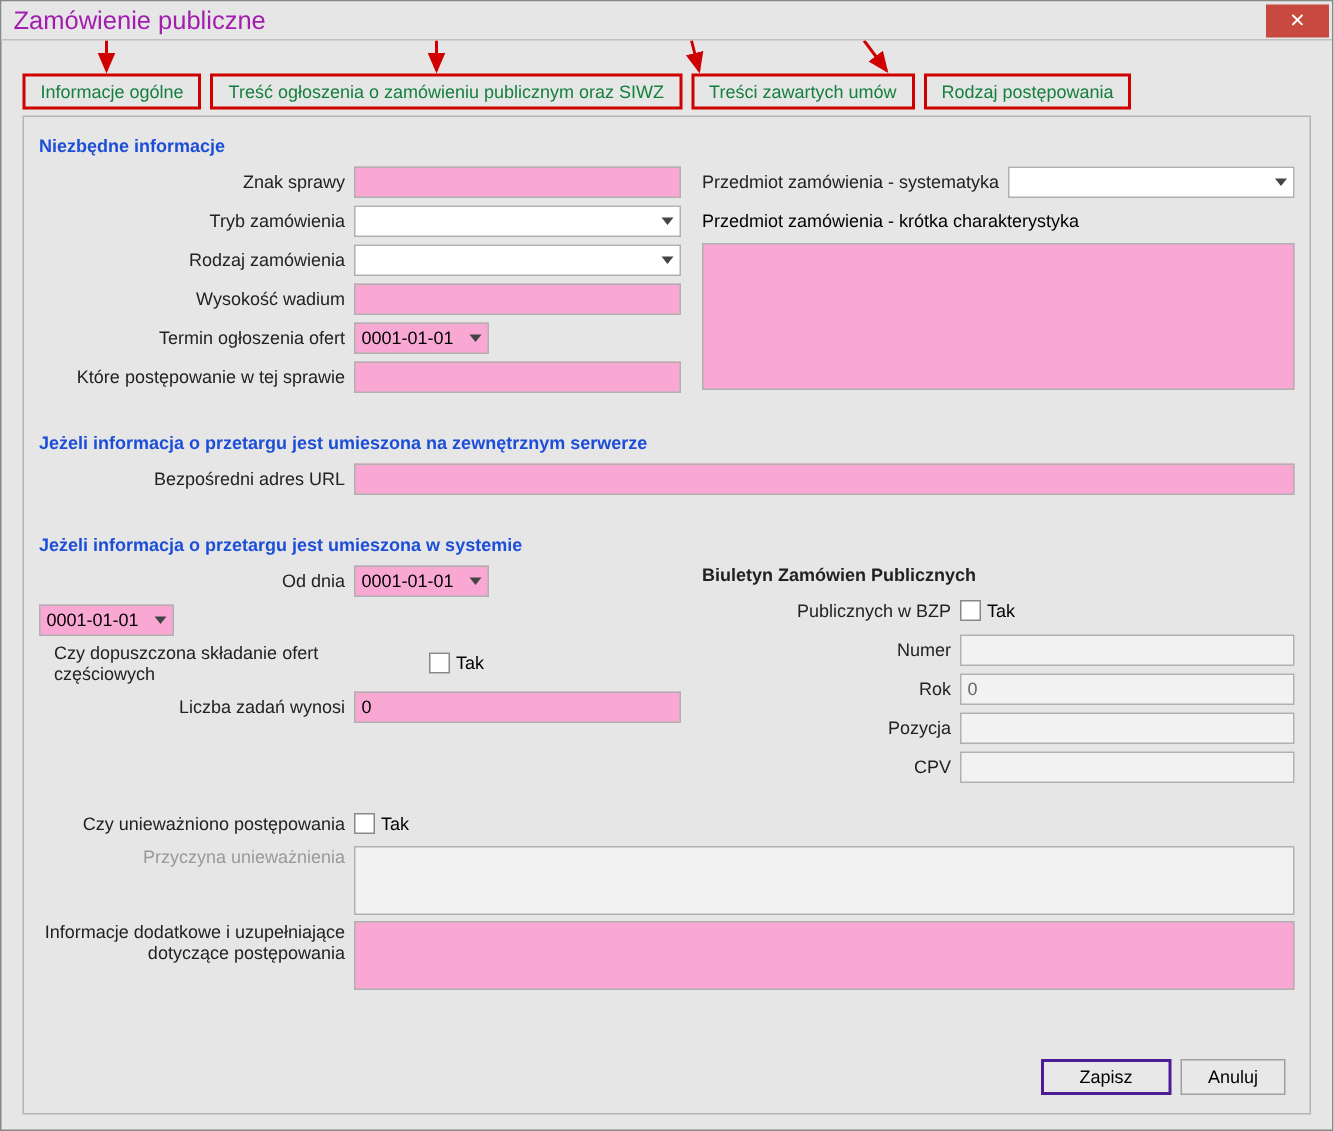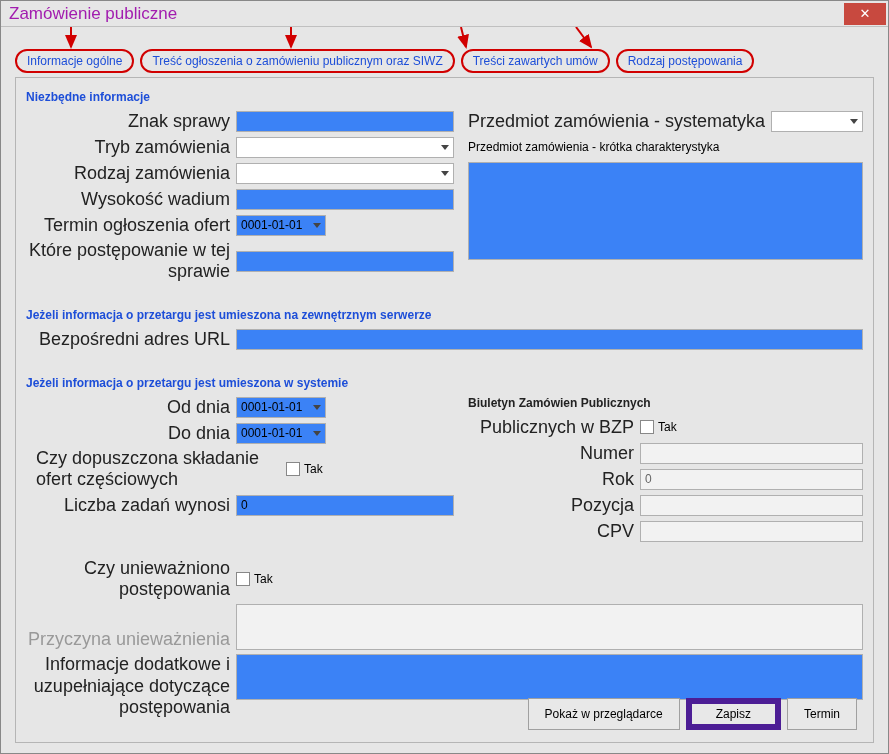--- a/index.html
+++ b/index.html
@@ -52,24 +52,24 @@
 .tabs-row {
   display: flex;
   align-items: flex-end;
   padding: 22px 14px 0 14px;
   gap: 6px;
   position: relative;
 }
 .tab {
   padding: 3px 10px;
   border: 2px solid #d10000;
-  border-radius: 12px;
+  border-radius: 0;
   background: #e6e6e6;
   font-size: 12px;
-  color: #1d4ed8;
+  color: #15803d;
   cursor: pointer;
   position: relative;
 }
 .content-panel {
   margin: 4px 14px 10px 14px;
   border: 1px solid #b5b5b5;
   background: #e6e6e6;
   flex: 1;
   padding: 8px 10px 10px 10px;
   overflow: hidden;
@@ -91,27 +91,27 @@
 .form-row {
   display: flex;
   align-items: center;
   margin-bottom: 4px;
   min-height: 22px;
 }
 .form-row .lbl {
   text-align: right;
   padding-right: 6px;
   color: #222;
-  font-size: 18px;
+  font-size: 12px;
 }
 .form-row .lbl.w190 { width: 210px; }
 .form-row .lbl.dim { color: #999; }
 .input-txt, .input-sel, .input-date, .input-ta {
   border: 1px solid #b0b0b0;
-  background: #3b82f6;
+  background: #f9a8d4;
   height: 21px;
   padding: 1px 4px;
   font-family: inherit;
   font-size: 12px;
 }
 .input-txt.disabled, .input-ta.disabled {
   background: #f2f2f2;
   color: #666;
 }
 .input-sel {
@@ -162,21 +162,21 @@
 .btn {
   border: 1px solid #a0a0a0;
   background: #e8e8e8;
   padding: 4px 16px;
   font-family: inherit;
   font-size: 12px;
   cursor: pointer;
   min-width: 70px;
 }
 .btn.primary {
-  border: 6px solid #4c1d95;
+  border: 2px solid #4c1d95;
   padding: 3px 24px;
 }
 </style>
 </head>
 <body>
 
 <div class="window">
 
   <div class="titlebar">
     <span class="title">Zamówienie publiczne</span>
@@ -257,21 +257,20 @@
     <div class="spacer-v"></div>
 
     <div class="section-title">Jeżeli informacja o przetargu jest umieszona w systemie</div>
     <div class="two-col">
       <div class="col-left">
         <div class="form-row">
           <span class="lbl w190">Od dnia</span>
           <span class="sel-wrap"><input class="input-txt input-date" value="0001-01-01" style=""></span>
         </div>
         <div class="form-row">
-          <span class="lbl w190">Do dnia</span>
           <span class="sel-wrap"><input class="input-txt input-date" value="0001-01-01" style=""></span>
         </div>
         <div class="form-row">
           <span class="lbl" style="width:260px;text-align:left;padding-left:10px">Czy dopuszczona składanie ofert częściowych</span>
           <span class="chk"></span>
           <span class="chk-lbl">Tak</span>
         </div>
         <div class="form-row">
           <span class="lbl w190">Liczba zadań wynosi</span>
           <input class="input-txt" style="width: 218px;" value="0">
@@ -303,29 +302,28 @@
       </div>
     </div>
 
     <div style="height:12px"></div>
 
     <div class="form-row">
       <span class="lbl w190" style="text-align:right">Czy unieważniono postępowania</span>
       <span class="chk"></span>
       <span class="chk-lbl">Tak</span>
     </div>
-    <div class="form-row" style="align-items:flex-end">
+    <div class="form-row" style="align-items:flex-start">
       <span class="lbl w190 dim">Przyczyna unieważnienia</span>
       <textarea class="input-ta disabled" style="flex: 1 1 0%; height: 46px;" disabled=""></textarea>
     </div>
     <div class="form-row" style="align-items:flex-start">
       <span class="lbl w190" style="white-space:normal;line-height:1.2">Informacje dodatkowe i uzupełniające dotyczące postępowania</span>
       <textarea class="input-ta" style="flex: 1 1 0%; height: 46px;"></textarea>
     </div>
 
     <div class="footer-btns">
-      <button class="btn">Pokaż w przeglądarce</button>
       <button class="btn primary">Zapisz</button>
-      <button class="btn">Termin</button>
+      <button class="btn">Anuluj</button>
     </div>
 
   </div>
 </div>
 
 </body></html>

